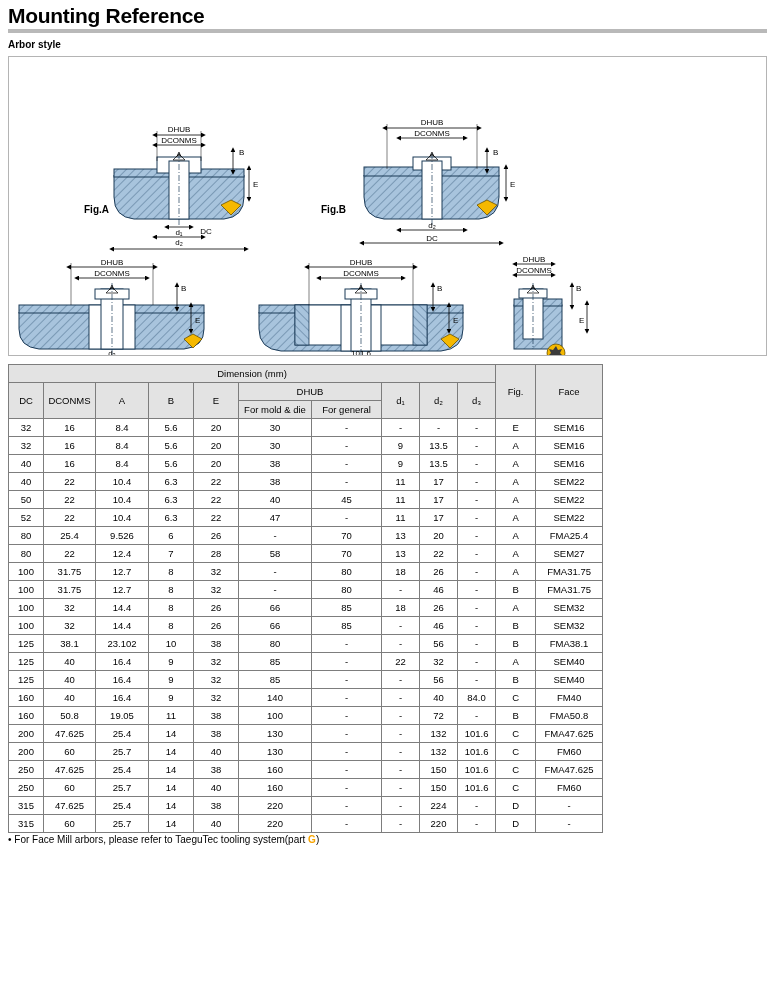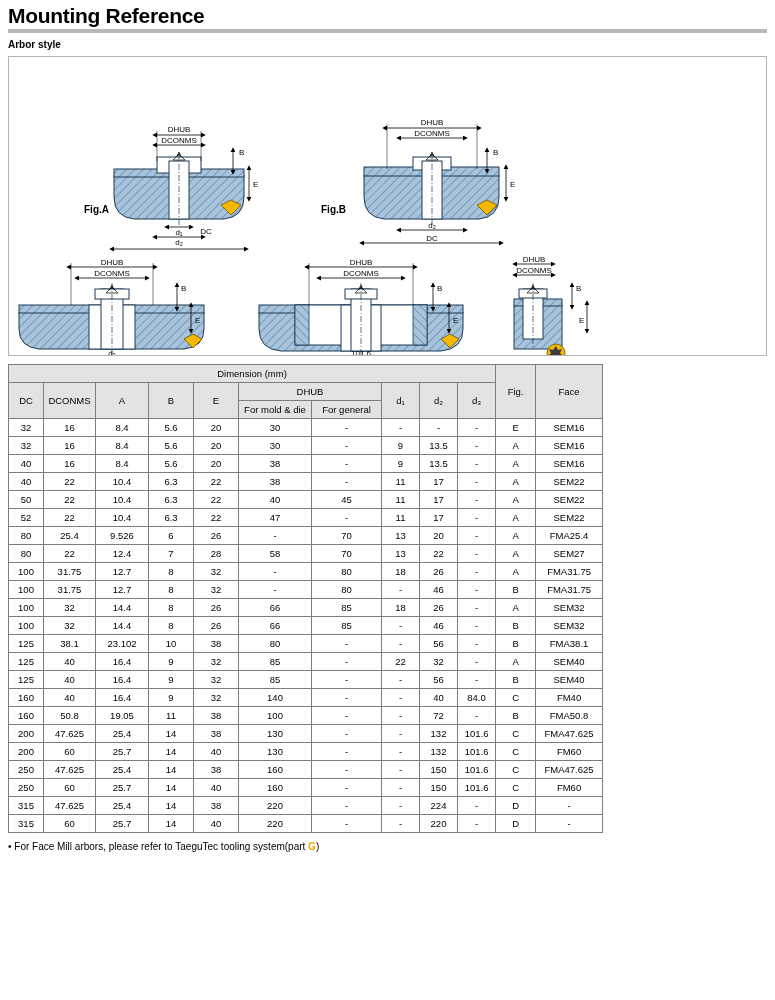--- a/index.html
+++ b/index.html
@@ -94,21 +94,21 @@
   .col-dhub1   { width: 73px; }
   .col-dhub2   { width: 70px; }
   .col-d1      { width: 38px; }
   .col-d2      { width: 38px; }
   .col-d3      { width: 38px; }
   .col-fig     { width: 40px; }
   .col-arbor   { width: 67px; }
 
   
   .footnote {
-    margin: 8px 8px 0 8px;
+    margin: 1px 8px 0 8px;
     font-size: 10px;
   }
   .footnote .gmark {
     color: #f7a400;
     font-weight: bold;
   }
 
   
   text { font-family: "Liberation Sans", sans-serif; }
 </style>

